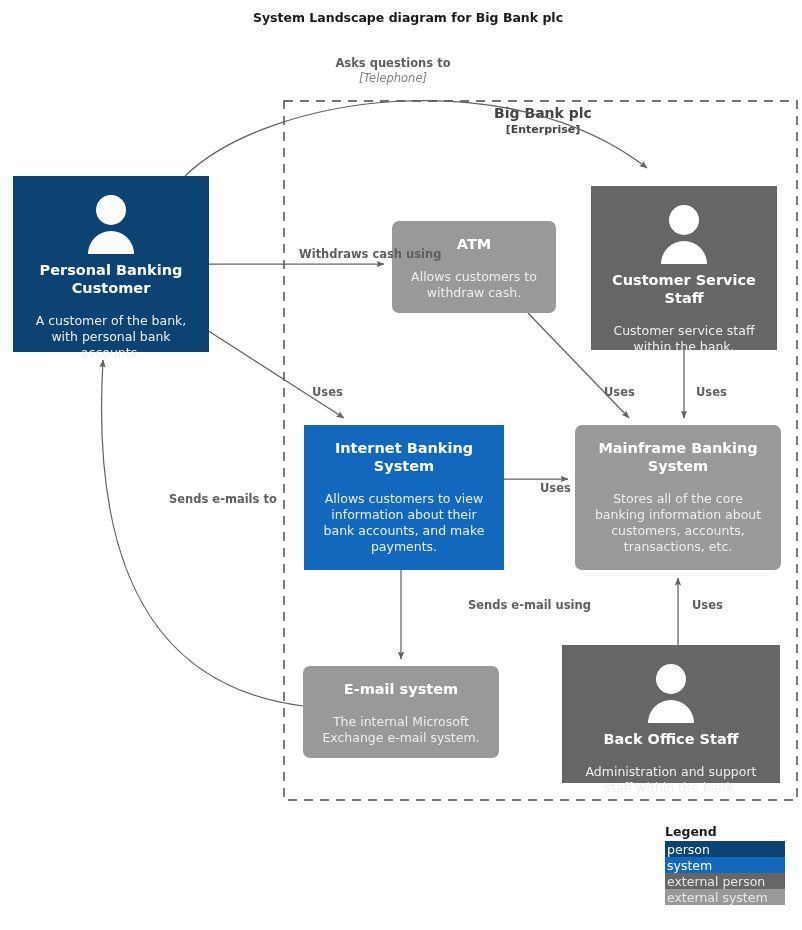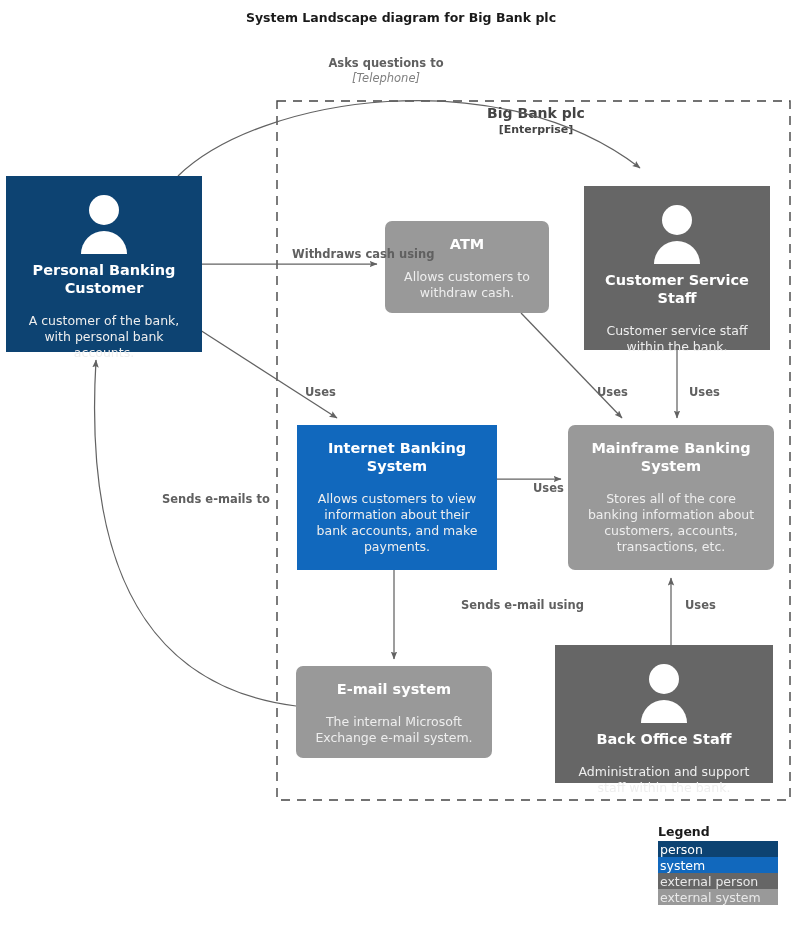--- a/index.html
+++ b/index.html
@@ -9,21 +9,21 @@
   }
   body {
     width: 802px;
     height: 930px;
     position: relative;
     font-family: "DejaVu Sans", "Liberation Sans", sans-serif;
     overflow: hidden;
   }
   #diagram-root {
     position: absolute;
-    left: 0; top: 0;
+    left: 7px; top: 0;
     width: 779px;
     height: 930px;
   }
   .diagram-title {
     font-size: 12.5px;
     font-weight: bold;
     fill: #1a1a1a;
     text-anchor: middle;
   }
   .boundary-rect {

